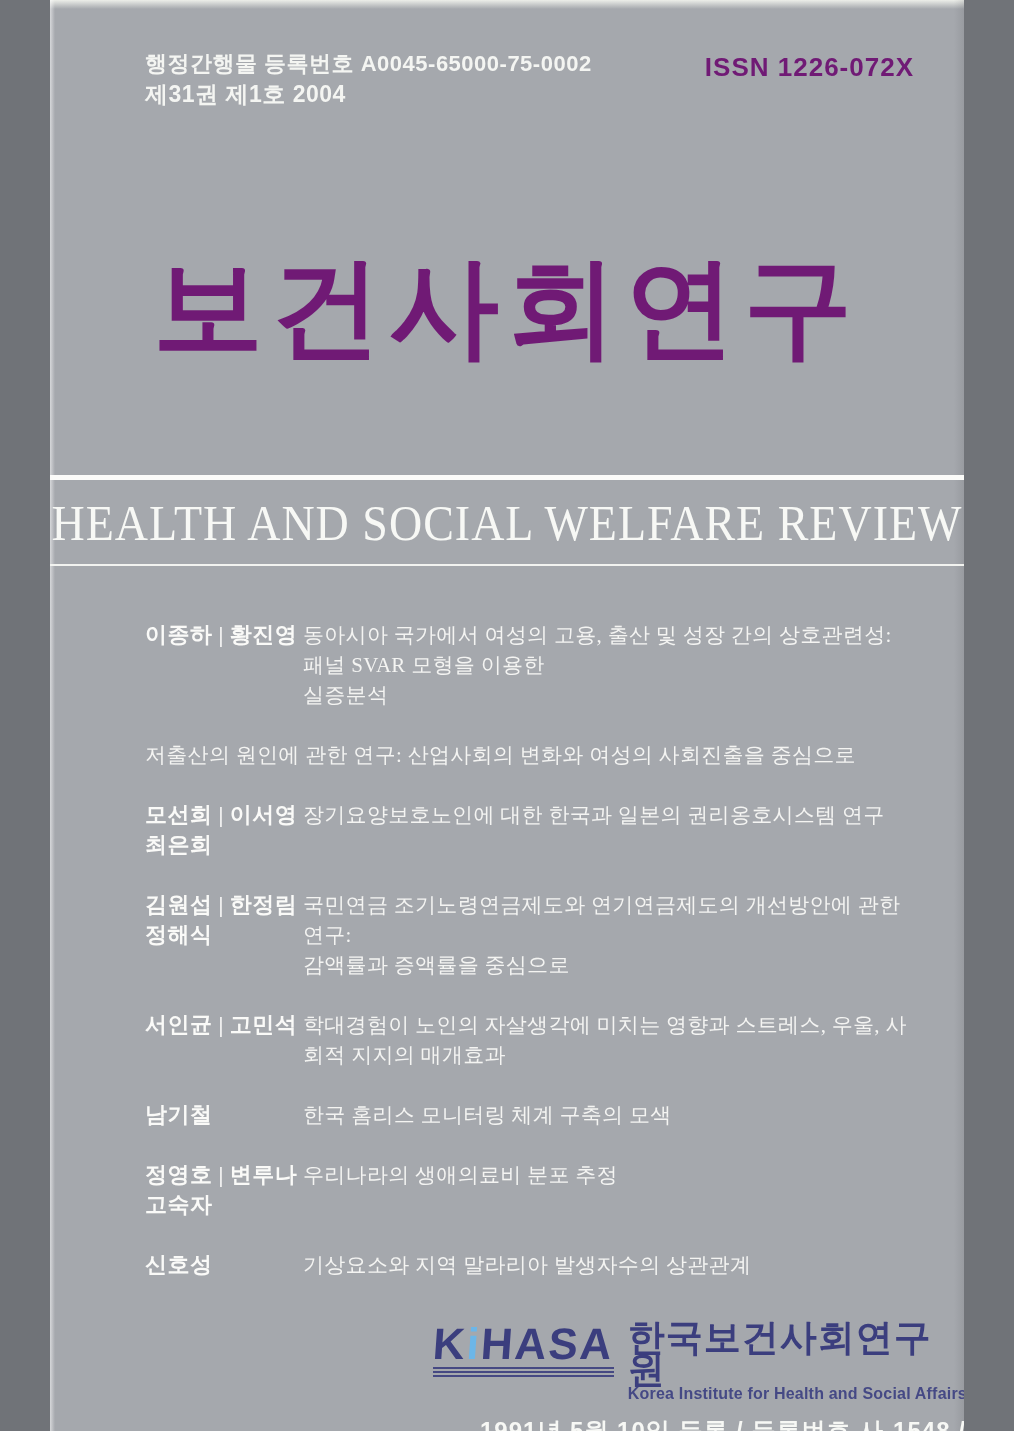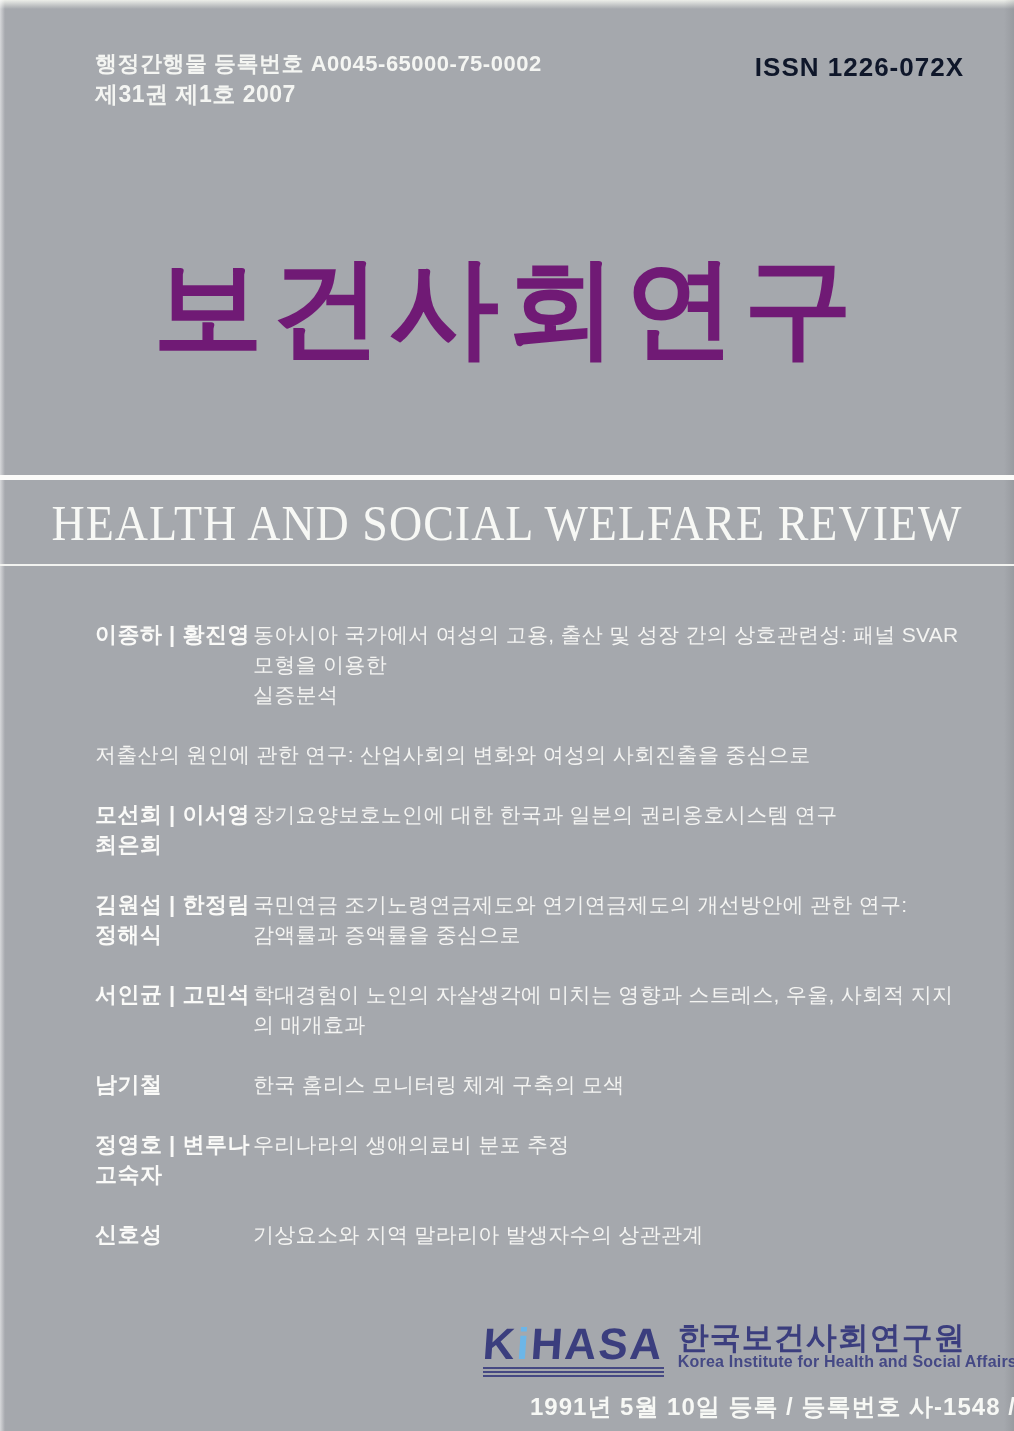--- a/index.html
+++ b/index.html
@@ -1,19 +1,19 @@
 <!DOCTYPE html>
 <html><head>
 <meta charset="utf-8">
 <style>
   * { margin: 0; padding: 0; box-sizing: border-box; }
   html, body { background: #707378; }
   .page {
     position: relative;
-    width: 1014px;
+    width: 914px;
     height: 1431px;
     margin: 0 auto;
     background: #a5a8ad;
     overflow: hidden;
     font-family: "Liberation Sans", sans-serif;
   }
   
   .scan-edge-top {
     position: absolute; top: 0; left: 0; right: 0; height: 9px;
     background: linear-gradient(to bottom, #eceee9, rgba(236,238,233,0));
@@ -28,21 +28,21 @@
   }
 
   .header-left {
     position: absolute; top: 48px; left: 95px;
     color: #f4f5f2; line-height: 31px; letter-spacing: .5px;
   }
   .header-left .reg { font-size: 22px; font-weight: 600; }
   .header-left .vol { font-size: 23px; font-weight: 700; }
   .issn {
     position: absolute; top: 52px; right: 50px;
-    color: #0f172a; font-size: 26px; font-weight: 600; letter-spacing: 1px;
+    color: #701a75; font-size: 26px; font-weight: 600; letter-spacing: 1px;
   }
 
   .title-kr {
     position: absolute; top: 232px; left: 0; right: 0;
     text-align: center;
     color: #701a75;
     font-size: 110px;
     font-weight: 900;
     letter-spacing: 8px;
     line-height: 150px;
@@ -66,20 +66,21 @@
     letter-spacing: 1px;
     transform: scaleY(1.08);
   }
 
   .toc {
     position: absolute; top: 620px; left: 95px; right: 55px;
   }
   .toc-row {
     display: flex;
     margin-bottom: 30px;
+    font-family: Liberation Serif, serif;
   }
   .toc-authors {
     width: 158px;
     flex: 0 0 158px;
     color: #fafaf8;
     font-size: 22px;
     font-weight: 700;
     line-height: 30px;
     white-space: pre-line;
     letter-spacing: .5px;
@@ -112,21 +113,21 @@
   }
   .logo-mark .logo-i { color: #6cb6e8; }
   .logo-underline {
     height: 10px; margin-top: 1px;
     background: repeating-linear-gradient(to bottom, #3b3e7e 0 2px, rgba(0,0,0,0) 2px 4px);
     opacity: .9;
   }
   .institute { text-align: left; }
   .institute-kr {
     color: #3b3e7e;
-    font-size: 31px;
+    font-size: 37px;
     font-weight: 800;
     line-height: 32px;
     letter-spacing: 1px;
   }
   .institute-en {
     color: #454985;
     font-size: 16px;
     font-weight: 600;
     line-height: 15px;
     letter-spacing: .2px;
@@ -144,21 +145,21 @@
 </head>
 <body>
 
 <div class="page">
   <div class="scan-edge-top"></div>
   <div class="scan-edge-left"></div>
   <div class="scan-edge-right"></div>
 
   <div class="header-left">
     <div class="reg">행정간행물 등록번호 A0045-65000-75-0002</div>
-    <div class="vol">제31권 제1호 2007</div>
+    <div class="vol">제31권 제1호 2004</div>
   </div>
   <div class="issn">ISSN 1226-072X</div>
 
   <div class="title-kr">보건사회연구</div>
 
   <div class="rule-top"></div>
   <div class="title-en">HEALTH AND SOCIAL WELFARE REVIEW</div>
   <div class="rule-bottom"></div>
 
   <div class="toc">

